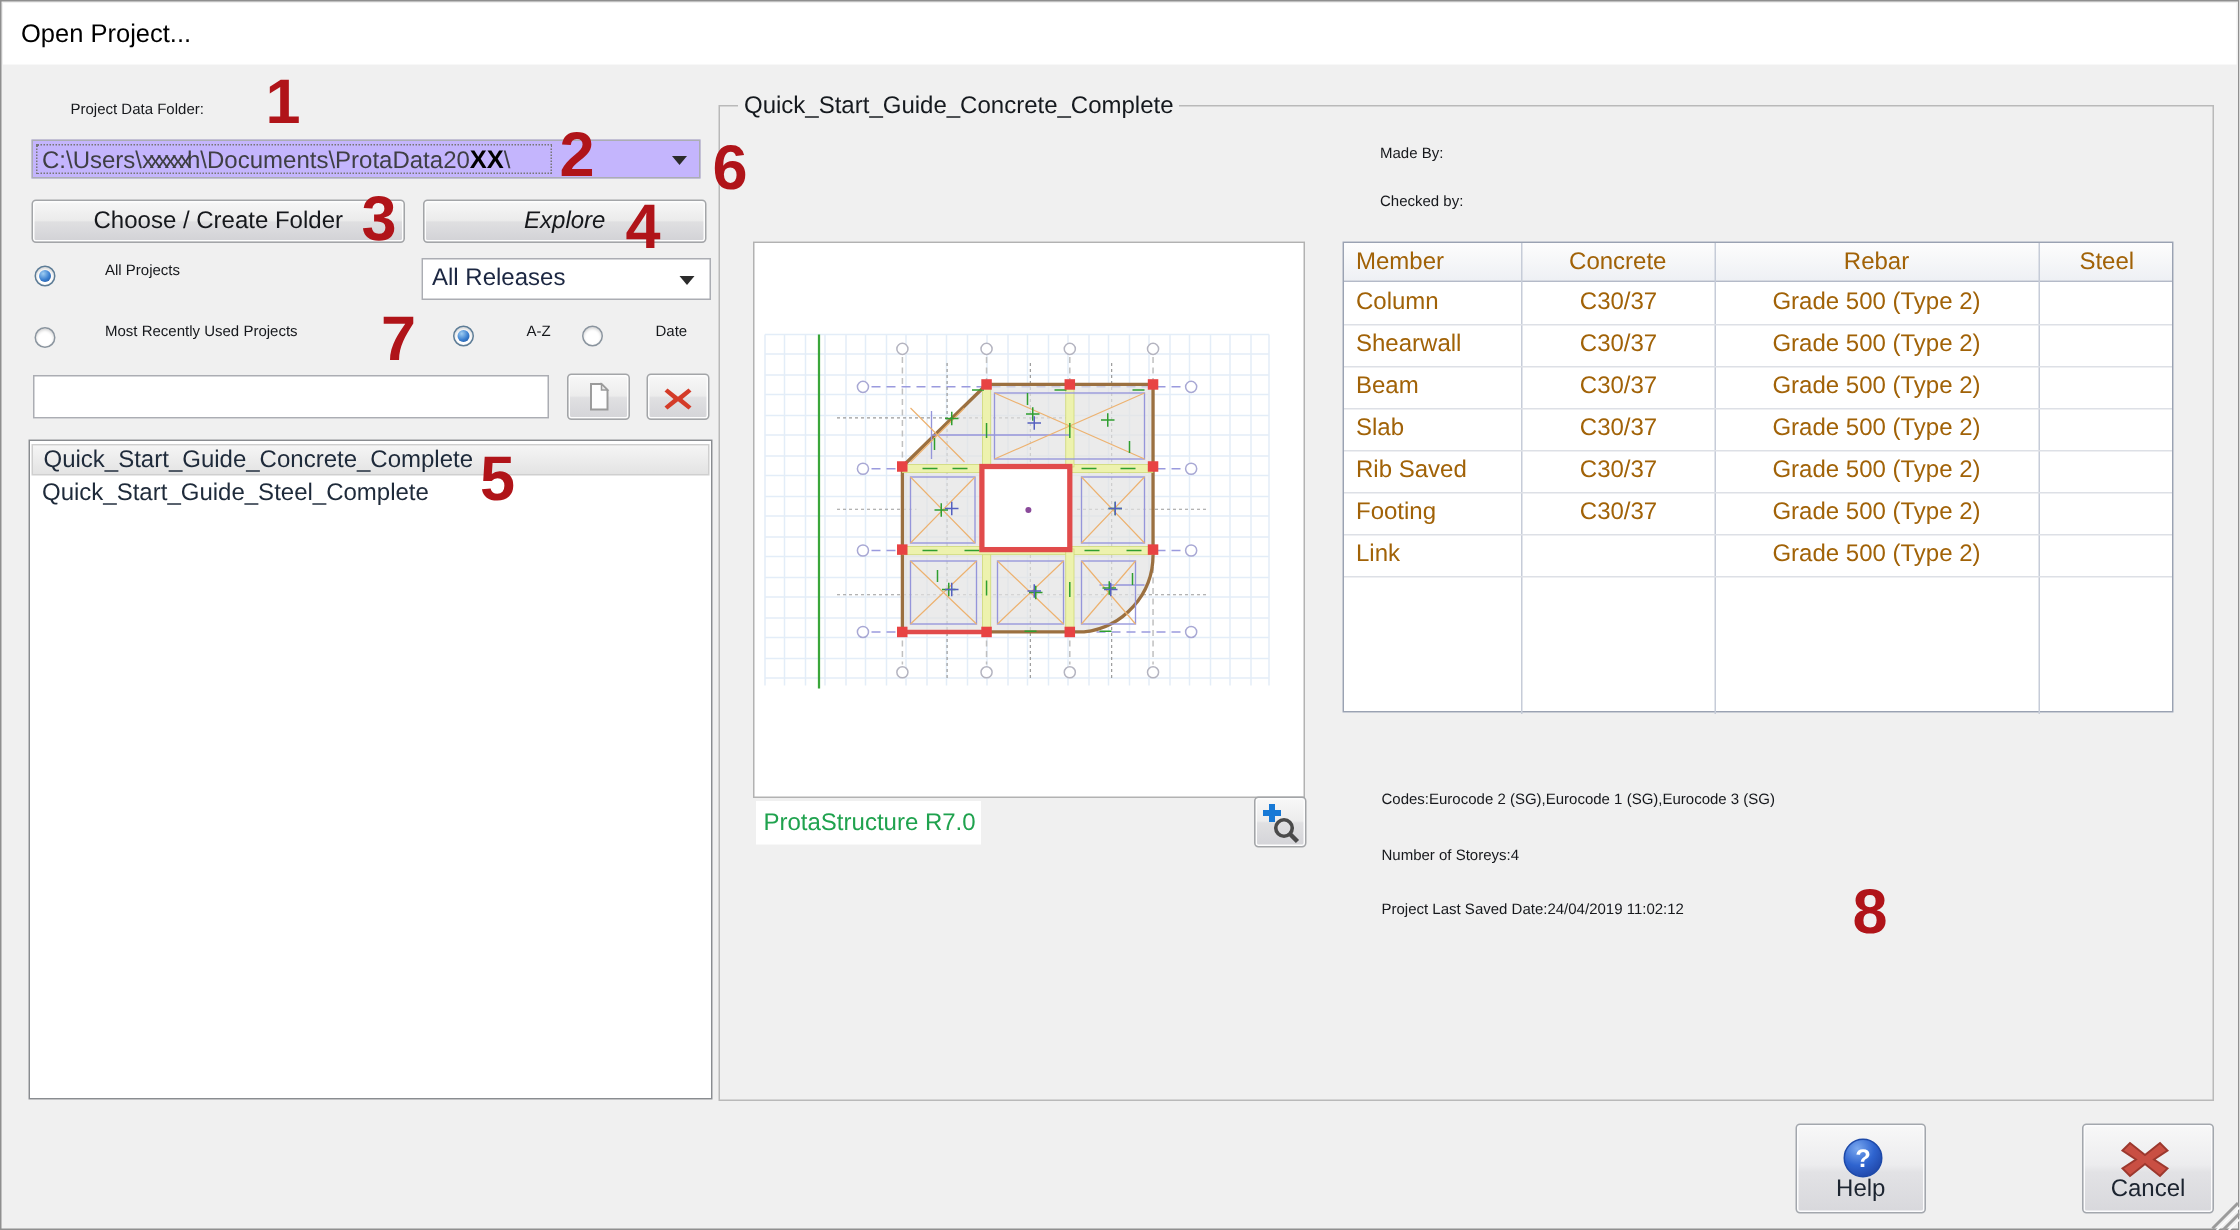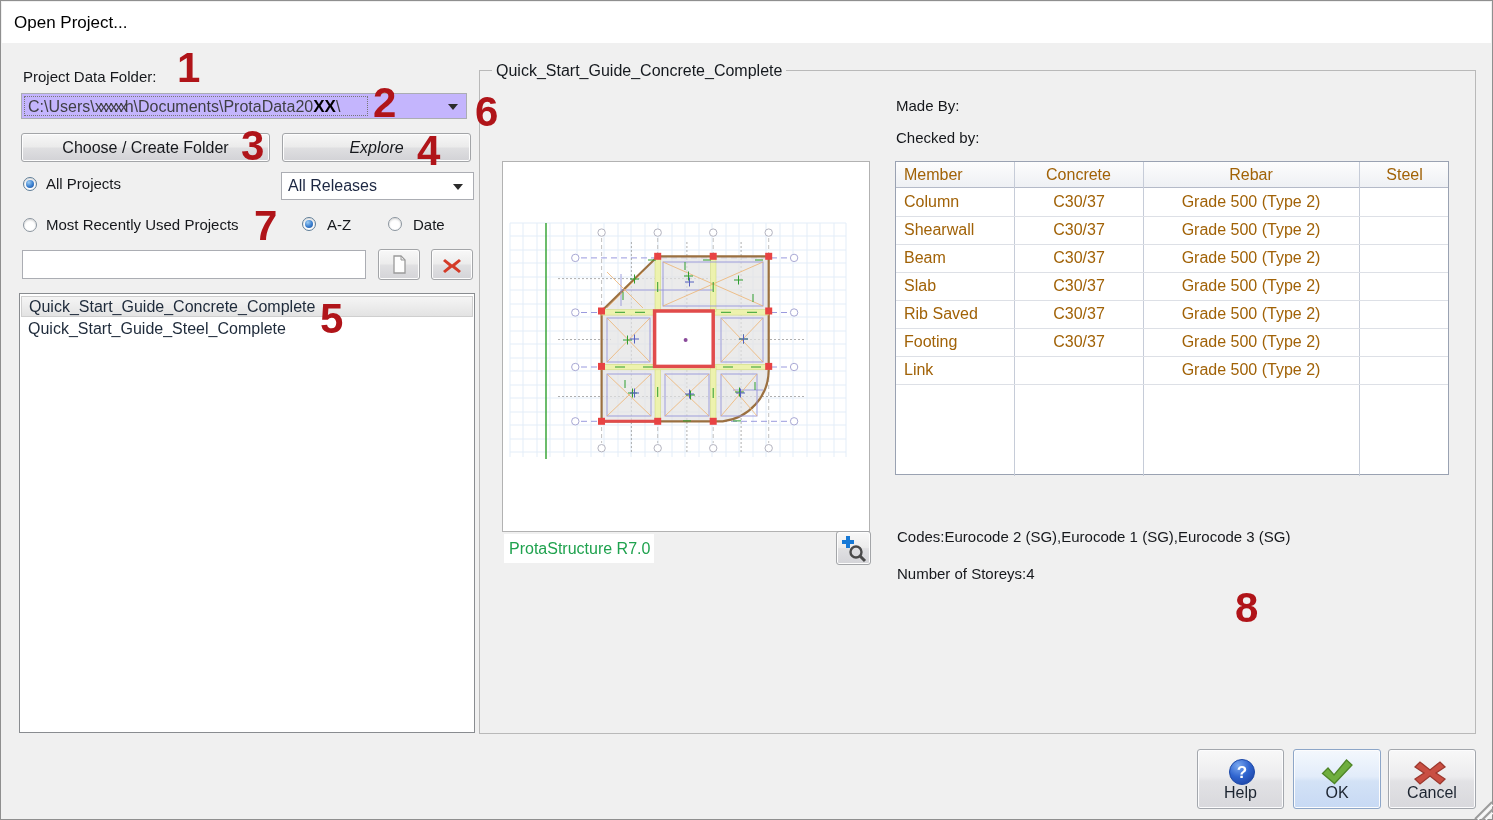--- a/index.html
+++ b/index.html
@@ -2,21 +2,21 @@
 <html><head>
 <meta charset="utf-8">
 <style>
 * { margin:0; padding:0; box-sizing:border-box; }
 html,body { width:1493px; height:820px; overflow:hidden; }
 body { font-family:"Liberation Sans", sans-serif; background:#f0f0f0; position:relative; }
 #dlg { position:absolute; left:0; top:0; width:1493px; height:820px;
   border:1px solid #8f8f8f; background:#f0f0f0; }
 #titlebar { position:absolute; left:1px; top:1px; width:1489px; height:41px;
   background:#ffffff; color:#000; font-size:17px; line-height:41px; padding-left:12px; }
-.lbl { position:absolute; font-size:15px; color:#16181c; white-space:nowrap; }
+.lbl { position:absolute; font-size:10px; color:#16181c; white-space:nowrap;margin-left:24px; }
 .rednum { position:absolute; font-size:42px; font-weight:bold; color:#b01419;
   font-family:"Liberation Sans",sans-serif; line-height:1; }
 
 
 #pathcombo { position:absolute; left:20px; top:92px; width:446px; height:26px;
   background:#c4b5fd; border:1px solid #abadb3; }
 #pathfocus { position:absolute; left:2px; top:2px; height:20px; width:344px;
   border:1px dotted #777; padding:1px 3px; font-size:16px; color:#3f3f44;
   white-space:nowrap; overflow:hidden; line-height:18px; }
 .combo-arrow { position:absolute; width:0; height:0; border-left:5px solid transparent;
@@ -292,41 +292,36 @@
     <div class="cell" style="left:247px; top:59px; width:216px; text-align:center;">Grade 500 (Type 2)</div>
     <div class="cell" style="left:247px; top:87px; width:216px; text-align:center;">Grade 500 (Type 2)</div>
     <div class="cell" style="left:247px; top:115px; width:216px; text-align:center;">Grade 500 (Type 2)</div>
     <div class="cell" style="left:247px; top:143px; width:216px; text-align:center;">Grade 500 (Type 2)</div>
     <div class="cell" style="left:247px; top:171px; width:216px; text-align:center;">Grade 500 (Type 2)</div>
     <div class="cell" style="left:247px; top:199px; width:216px; text-align:center;">Grade 500 (Type 2)</div>
   </div>
 
   <div class="lbl" style="left:896px; top:527px;">Codes:Eurocode 2 (SG),Eurocode 1 (SG),Eurocode 3 (SG)</div>
   <div class="lbl" style="left:896px; top:564px;">Number of Storeys:4</div>
+  <div class="lbl" style="left:896px; top:600px;">Project Last Saved Date:24/04/2019 11:02:12</div>
 
   <div class="bigbtn" style="left:1196px; width:87px;">
     <svg width="88" height="60" viewBox="0 0 88 60">
       <circle cx="44" cy="22" r="12.5" fill="url(#helpgrad)" stroke="#1d49a8" stroke-width="1"></circle>
       <defs>
         <radialGradient id="helpgrad" cx="0.35" cy="0.25" r="0.9">
           <stop offset="0" stop-color="#7aa8ef"></stop>
             <stop offset="0.5" stop-color="#2f64cf"></stop>
             <stop offset="1" stop-color="#1c3f9e"></stop>
         </radialGradient>
       </defs>
       <text x="44" y="28" font-size="17" font-weight="bold" fill="#fff" text-anchor="middle" font-family="Liberation Sans">?</text>
     </svg>
     <div class="cap">Help</div>
   </div>
-  <div class="bigbtn" id="okbtn" style="left:1292px;">
-    <svg width="88" height="60" viewBox="0 0 88 60">
-      <path d="M28.5,23.5 L34,18 L40,25 L52.5,10 L58,15 L40.5,33.5 Z" fill="#6fae3e" stroke="#4e8527" stroke-width="1.3"></path>
-    </svg>
-    <div class="cap">OK</div>
-  </div>
   <div class="bigbtn" style="left:1387px;">
     <svg width="88" height="60" viewBox="0 0 88 60">
       <path d="M26,17 L31,12 L41,20 L51,12 L56,17 L47,23 L56,29 L51,34 L41,26 L31,34 L26,29 L35,23 Z" fill="#c94f43" stroke="#9c382e" stroke-width="1.3"></path>
     </svg>
     <div class="cap">Cancel</div>
   </div>
 
   <svg id="grip" width="18" height="18" viewBox="0 0 18 18" style="left:1472px; top:799px;">
     <line x1="2" y1="19" x2="19" y2="2" stroke="#9b9b9b" stroke-width="2"></line>
     <line x1="4" y1="21" x2="21" y2="4" stroke="#fdfdfd" stroke-width="1.2"></line>

